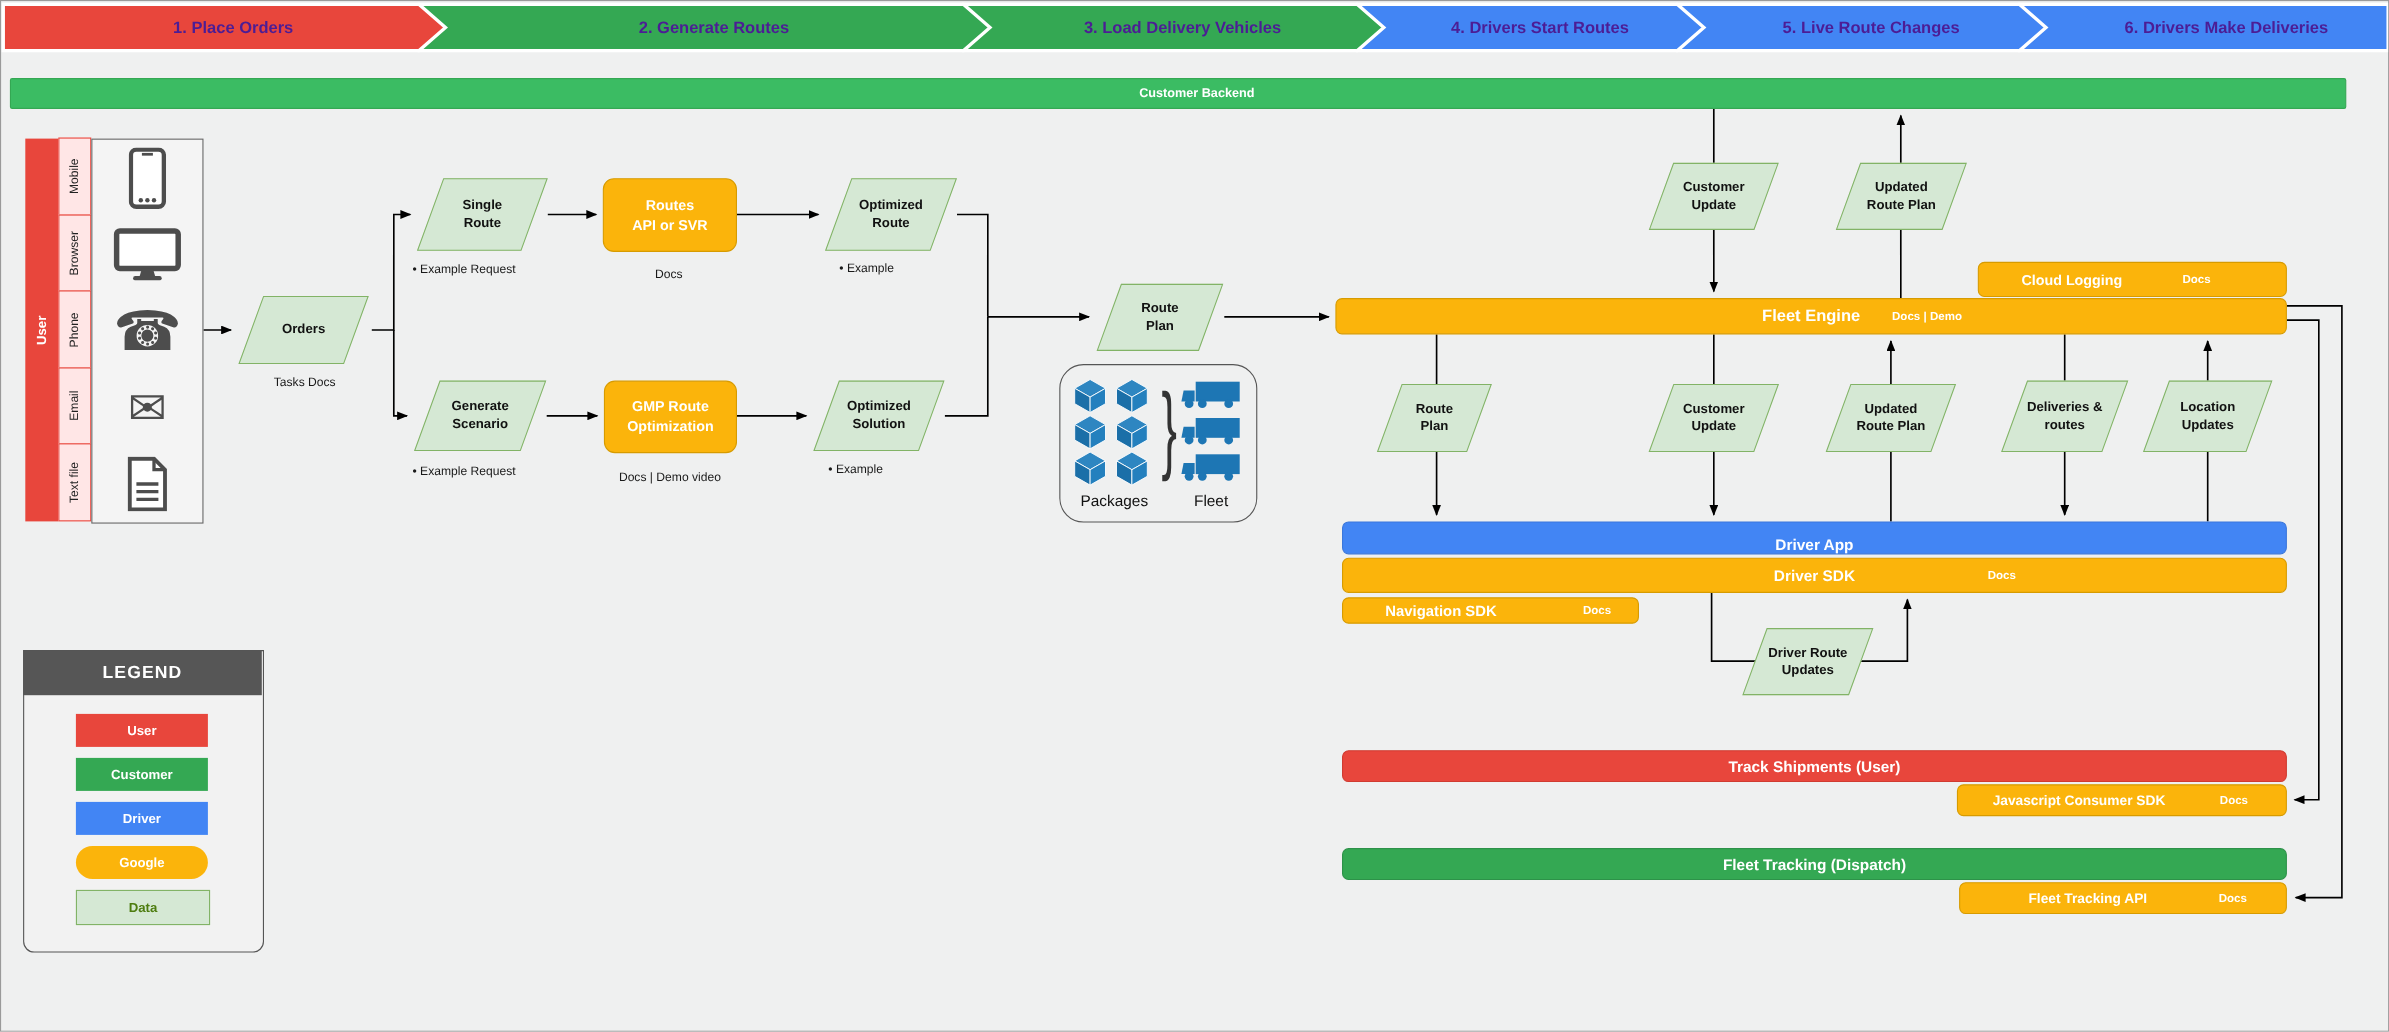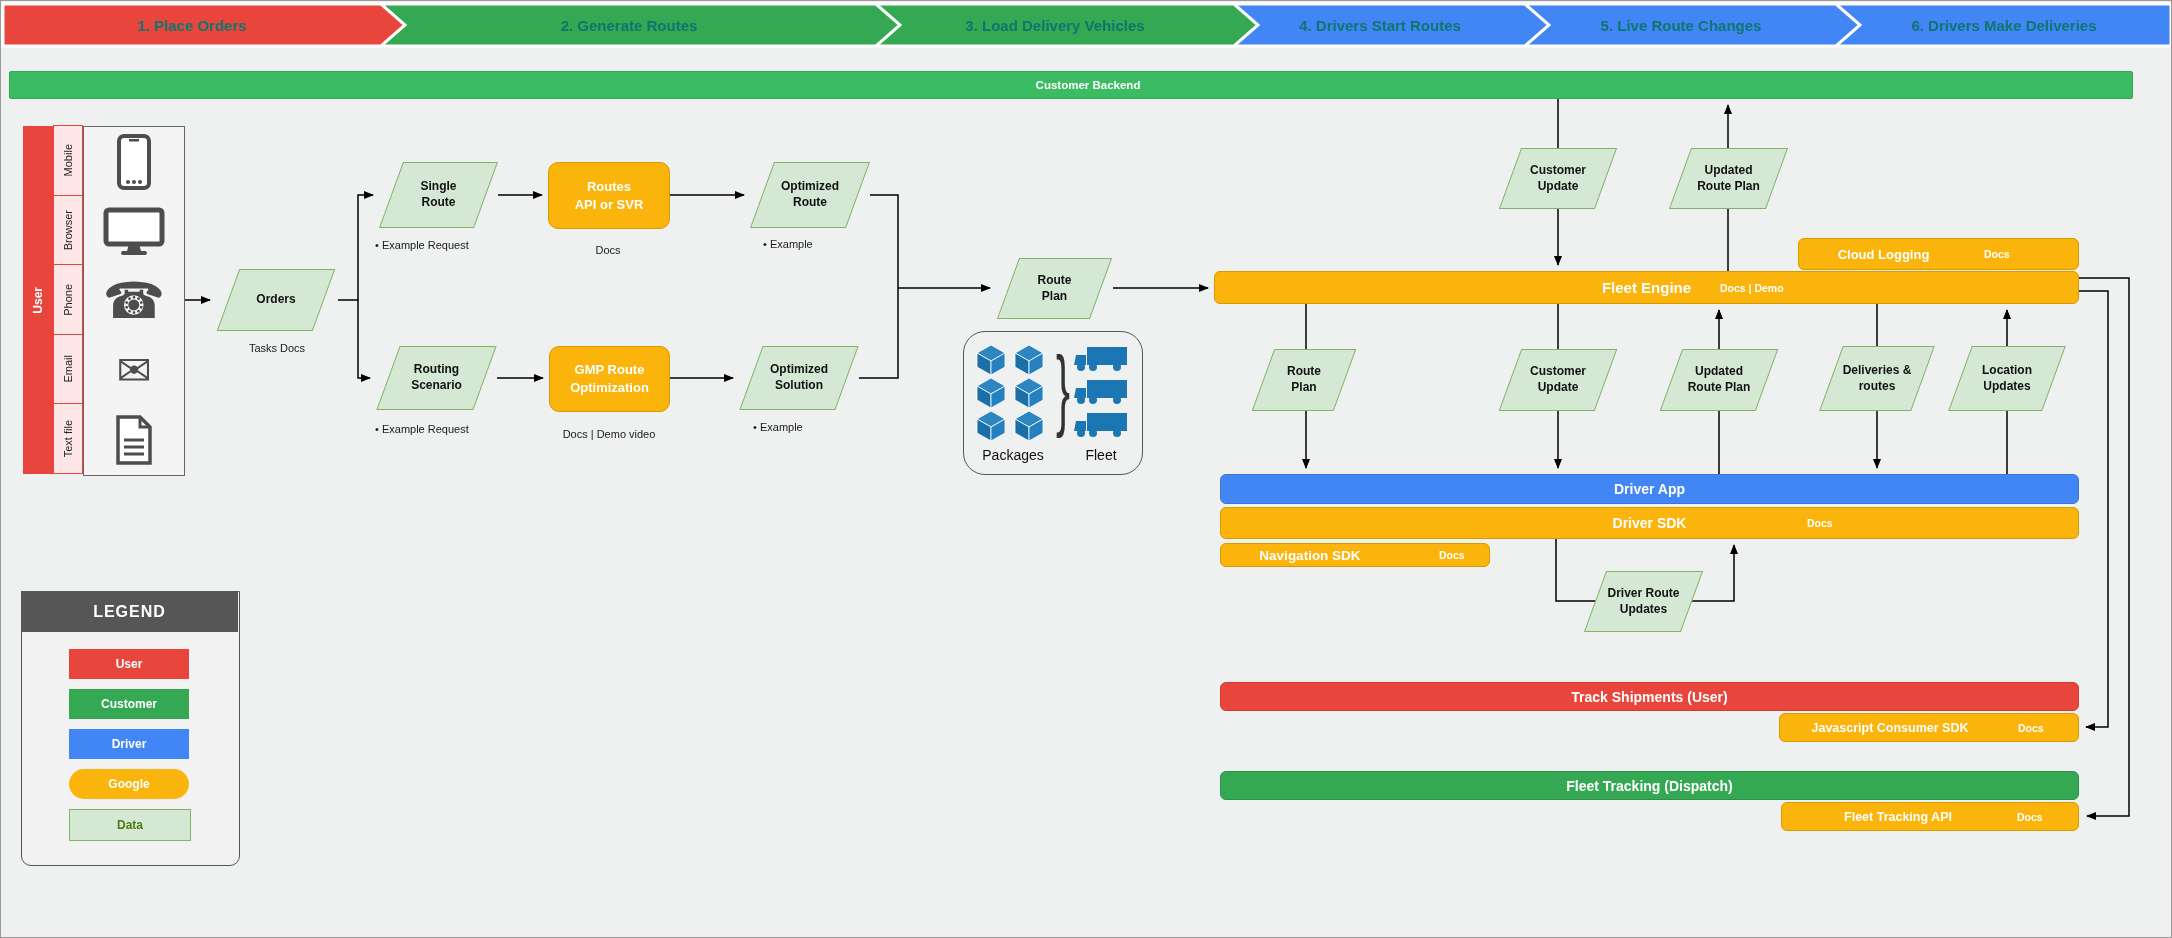--- a/index.html
+++ b/index.html
@@ -1,21 +1,21 @@
 <!DOCTYPE html>
 <html><head>
 <meta charset="utf-8">
 <style>
   html,body{margin:0;padding:0;background:#e6e6e6;font-family:"Liberation Sans",sans-serif;}
   #canvas{position:relative;width:2172px;height:938px;background:#eff0f0;border:1px solid #9a9a9a;box-sizing:border-box;overflow:hidden;}
   svg{display:block;}
   .abs{position:absolute;}
   
   .banner-label{position:absolute;top:3px;height:42px;display:flex;align-items:center;justify-content:center;
-    color:#0f766e;font-weight:bold;font-size:15px;white-space:nowrap;transform:translateX(-50%);}
+    color:#4c1d95;font-weight:bold;font-size:15px;white-space:nowrap;transform:translateX(-50%);margin-left:20px;}
   
   .bar{position:absolute;display:flex;align-items:center;justify-content:center;color:#fff;
     font-weight:600;border-radius:6px;box-sizing:border-box;z-index:3;}
   .bar.orange{background:#fbb40b;border:1px solid #d79b00;}
   .bar.green{background:#34a853;border:1px solid #2d9249;}
   .bar.greenlight{background:#3bbc63;border:1px solid #34a853;border-radius:2px;padding-left:34px;}
   .bar.blue{background:#4285f4;border:1px solid #3b77db;}
   .bar.red{background:#e8463c;border:1px solid #d03b31;}
   .bar .docs{position:absolute;font-size:10.5px;font-weight:bold;color:#fff;white-space:nowrap;}
   
@@ -187,21 +187,21 @@
 
   <div class="para" style="left:749px;top:161px;width:120px;height:66px;">
     <div class="pbg"></div>
       <div class="plabel">Optimized
 Route</div>
   </div>
   <div class="sub bullet" style="left:762px;top:237px;">Example</div>
 
   <div class="para" style="left:375px;top:345px;width:121px;height:64px;">
     <div class="pbg"></div>
-      <div class="plabel">Routing
+      <div class="plabel">Generate
 Scenario</div>
   </div>
   <div class="sub bullet" style="left:374px;top:422px;">Example Request</div>
 
   <div class="obox" style="left:548px;top:345px;width:119px;height:64px;">
     <span>GMP Route
 Optimization</span>
   </div>
   <div class="sub center" style="left:608px;top:427px;">Docs | Demo video</div>
 
@@ -322,21 +322,21 @@
     <div class="pbg"></div>
       <div class="plabel">Deliveries &amp;
 routes</div>
   </div>
   <div class="para" style="left:1947px;top:345px;width:118px;height:65px;">
     <div class="pbg"></div>
       <div class="plabel">Location
 Updates</div>
   </div>
 
-  <div class="bar blue" style="left:1219px;top:473px;width:859px;height:30px;font-size:14px;">
+  <div class="bar blue" style="left:1219px;top:473px;width:859px;height:30px;font-size:14px;align-items:flex-end;">
     <span>Driver App</span>
   </div>
   <div class="bar orange" style="left:1219px;top:506px;width:859px;height:32px;font-size:14px;">
     <span>Driver SDK</span>
     <span class="docs" style="left:586px;">Docs</span>
   </div>
   <div class="bar orange" style="left:1219px;top:542px;width:270px;height:24px;font-size:13.5px;padding-right:90px;">
     <span>Navigation SDK</span>
     <span class="docs" style="left:218px;">Docs</span>
   </div>

